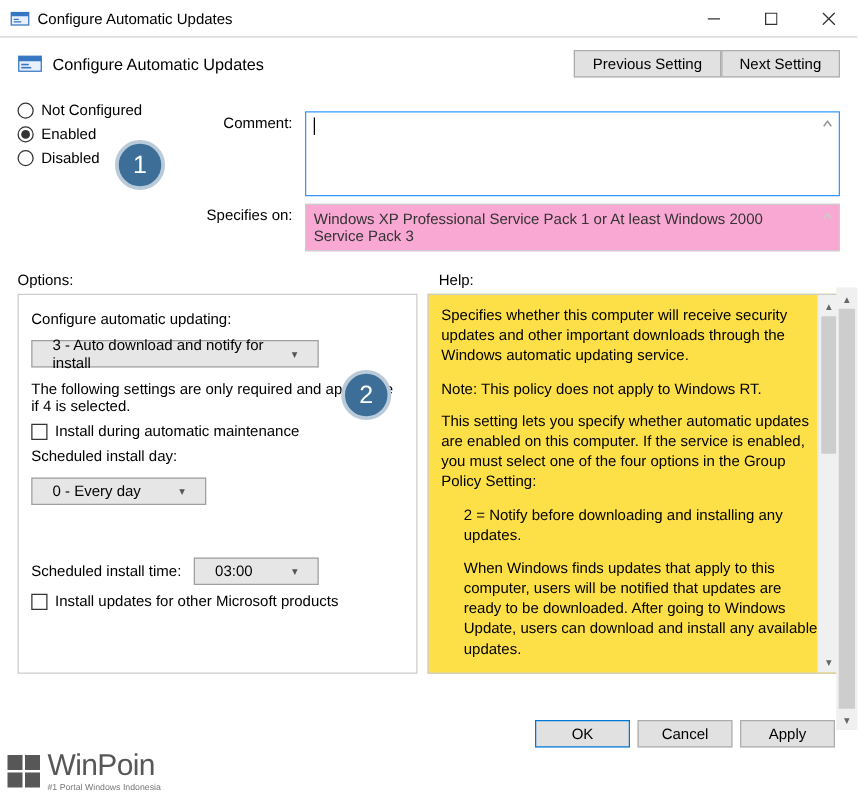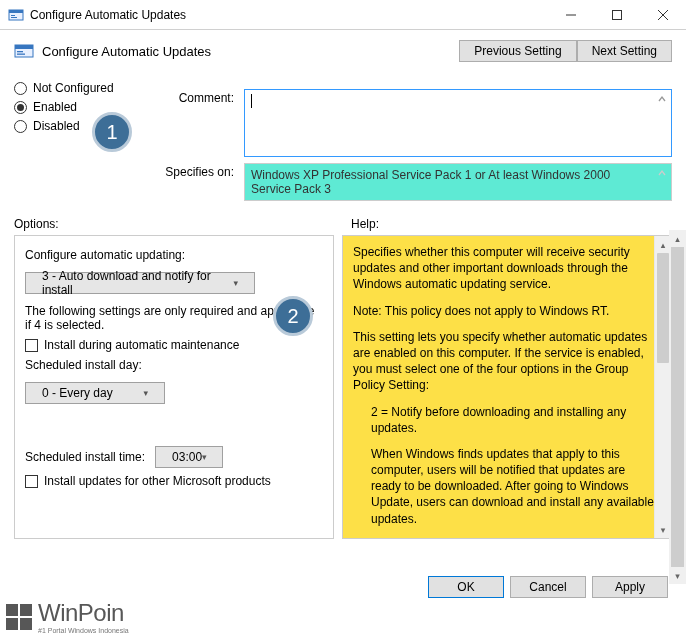--- a/index.html
+++ b/index.html
@@ -27,21 +27,21 @@
 .radio { width: 13px; height: 13px; border: 1px solid #333; border-radius: 50%; margin-right: 6px; display: inline-flex; align-items: center; justify-content: center; background: #fff; }
 .radio.selected::after { content: ""; width: 7px; height: 7px; border-radius: 50%; background: #333; }
 .state-label { }
 
 .fields-col { flex: 1; margin-top: 17px; }
 .field-row { display: flex; align-items: flex-start; margin-bottom: 6px; }
 .field-label { width: 90px; text-align: right; padding-right: 10px; padding-top: 2px; }
 .comment-box { flex: 1; height: 68px; border: 1px solid #3399ff; background: #fff; position: relative; padding: 4px 18px 4px 6px; }
 .comment-box .cursor { border-left: 1px solid #000; height: 14px; }
 .comment-box .scroll-up { position: absolute; right: 2px; top: 2px; width: 14px; height: 14px; display: flex; align-items: center; justify-content: center; color: #888; }
-.supported-box { flex: 1; height: 38px; border: 1px solid #ccc; background: #5eead4; position: relative; padding: 4px 18px 4px 6px; color: #333; }
+.supported-box { flex: 1; height: 38px; border: 1px solid #ccc; background: #f9a8d4; position: relative; padding: 4px 18px 4px 6px; color: #333; }
 .supported-box .scroll-up { position: absolute; right: 2px; top: 2px; width: 14px; height: 14px; display: flex; align-items: center; justify-content: center; color: #ccc; }
 
 
 .section-labels { display: flex; padding: 10px 14px 4px 14px; }
 .section-labels .opt { width: 327px; }
 .section-labels .hlp { margin-left: 10px; }
 
 
 .panels { display: flex; padding: 0 14px; gap: 8px; }
 .options-panel { width: 320px; height: 304px; border: 1px solid #ccc; background: #fff; padding: 8px 10px; position: relative; overflow: hidden; }
@@ -200,21 +200,21 @@
     </div>
     <div class="opt-label">Scheduled install day:</div>
     <div class="opt-spacer"></div>
     <div class="select select-narrow">
       <span>0 - Every day</span>
       <span class="chev">▾</span>
     </div>
     <div class="opt-spacer"></div>
     <div class="inline-row">
       <span class="opt-label">Scheduled install time:</span>
-      <div class="select" style="width:68px;">
+      <div class="select" style="width:100px;">
         <span>03:00</span>
         <span class="chev">▾</span>
       </div>
     </div>
     <div class="checkbox-row">
       <span class="checkbox"></span>
       <span>Install updates for other Microsoft products</span>
     </div>
   </div>
 

